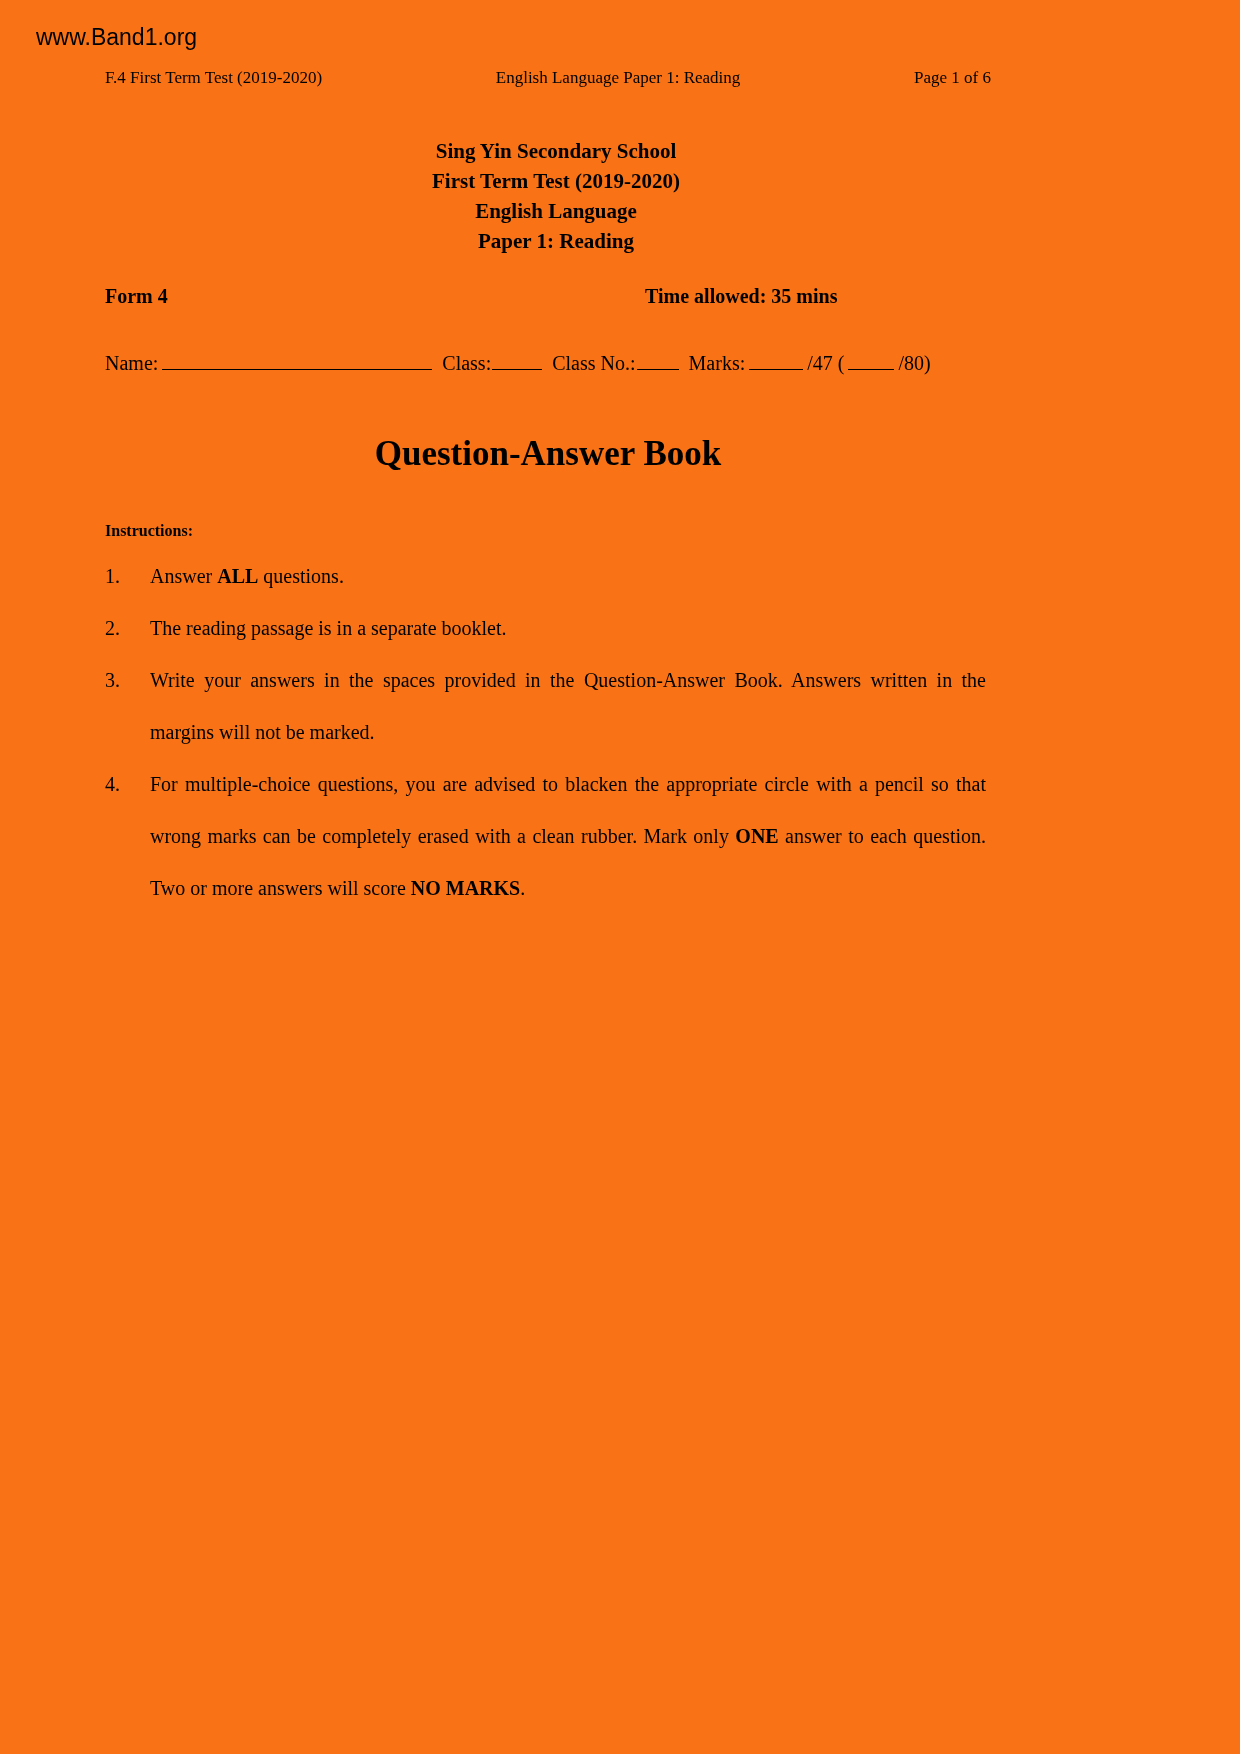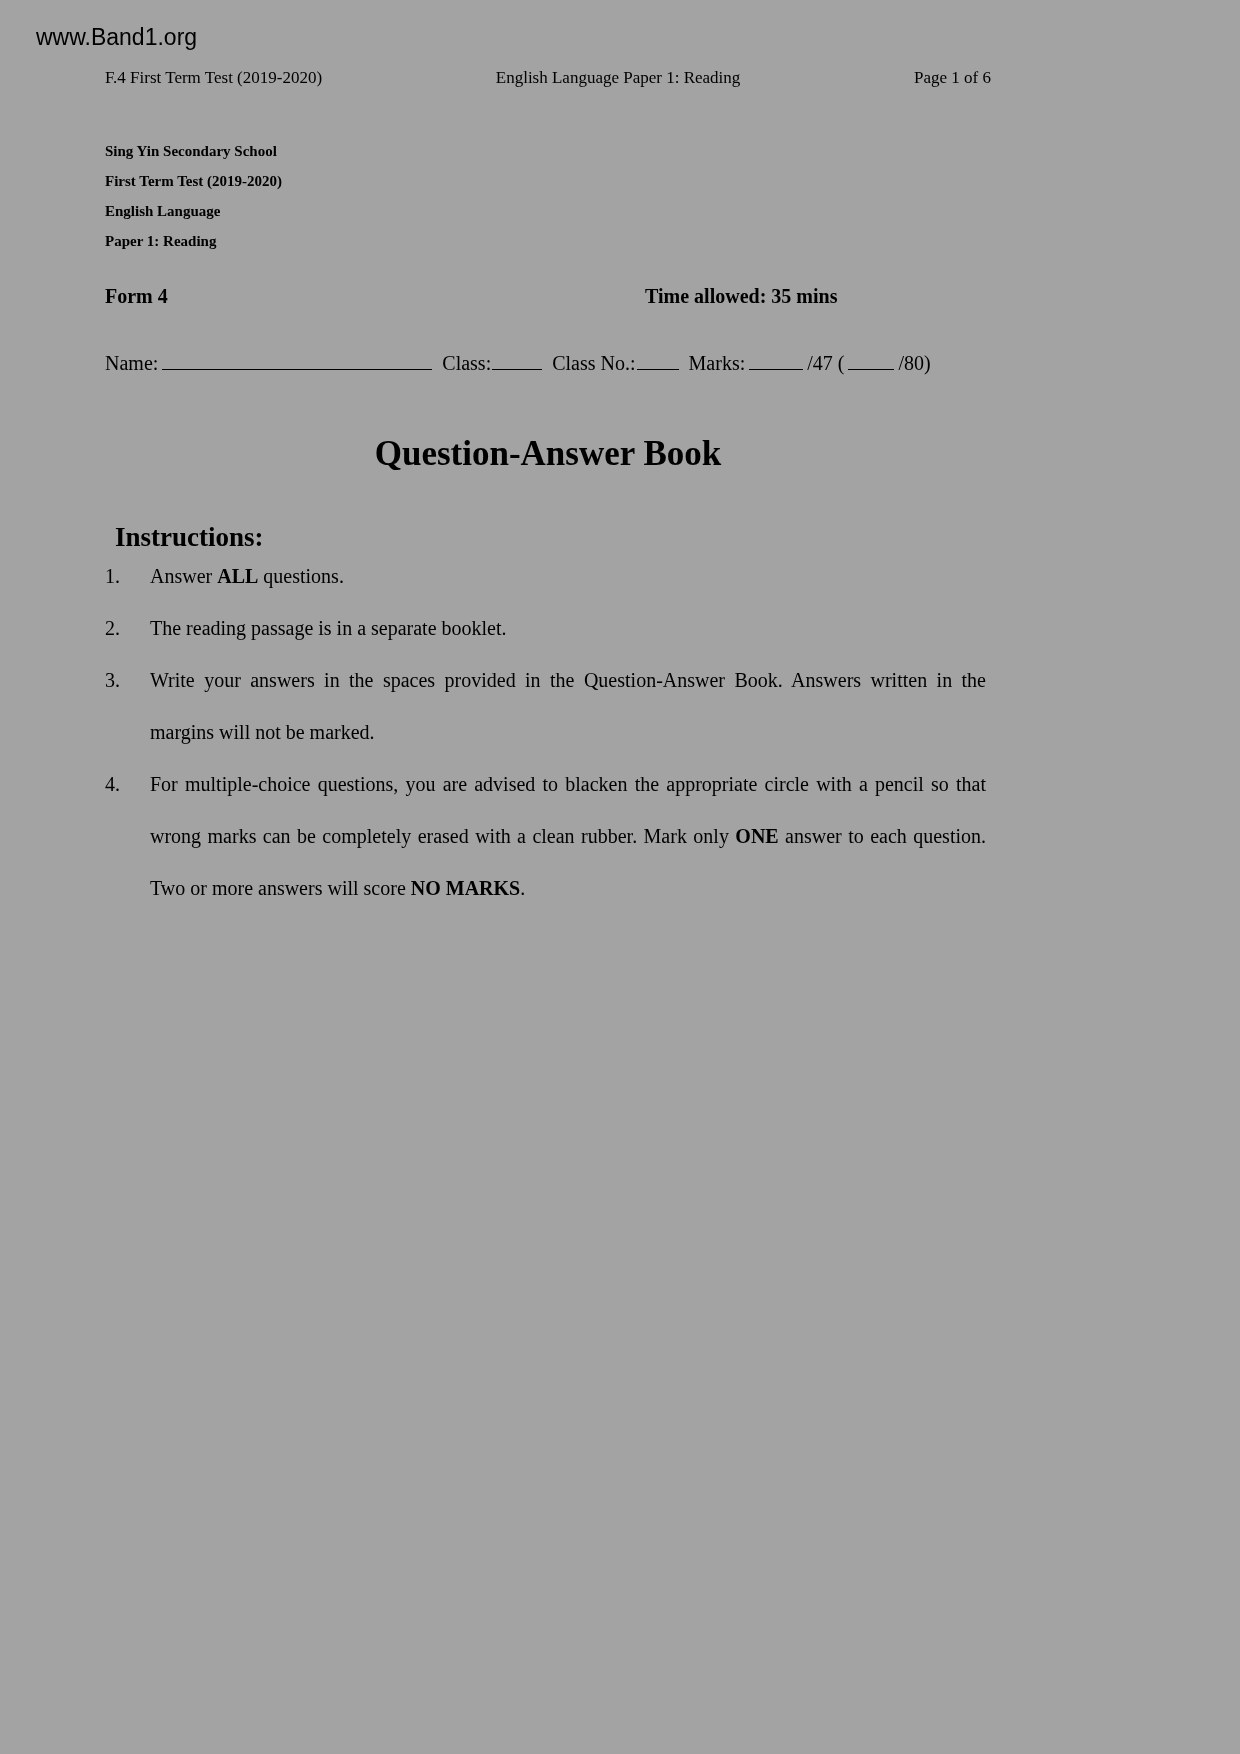--- a/index.html
+++ b/index.html
@@ -8,21 +8,21 @@
     width: 1240px;
     height: 1754px;
     background: #ffffff;
     color: #000000;
     font-family: "Liberation Serif", serif;
   }
   .page {
     position: relative;
     width: 1240px;
     height: 1754px;
-    background: #a3a3a3;
+    background: #f97316;
     overflow: hidden;
   }
   .watermark {
     position: absolute;
     left: 36px;
     top: 24px;
     font-family: "Liberation Sans", sans-serif;
     font-size: 23px;
     font-weight: 400;
   }
@@ -38,24 +38,25 @@
     top: 68px;
     left: 0;
     width: 100%;
     display: flex;
     justify-content: space-between;
     font-size: 17px;
   }
   .title-block {
     position: absolute;
     top: 136px;
-    left: 0;
+    left: 8px;
     width: 100%;
+    text-align: center;
     font-weight: bold;
-    font-size: 15px;
+    font-size: 21px;
     line-height: 30px;
   }
   .exam-info {
     position: absolute;
     top: 282px;
     left: 0;
     width: 100%;
     font-weight: bold;
     font-size: 20px;
     line-height: 28px;
@@ -92,23 +93,23 @@
     top: 434px;
     left: 0;
     width: 100%;
     text-align: center;
     font-weight: bold;
     font-size: 35px;
   }
   .instr-heading {
     position: absolute;
     top: 522px;
-    left: 10px;
+    left: 0;
     font-weight: bold;
-    font-size: 27px;
+    font-size: 16px;
   }
   .instr-list {
     position: absolute;
     top: 550px;
     left: 0;
     width: 100%;
   }
   .instr-item {
     display: flex;
     font-size: 20px;

